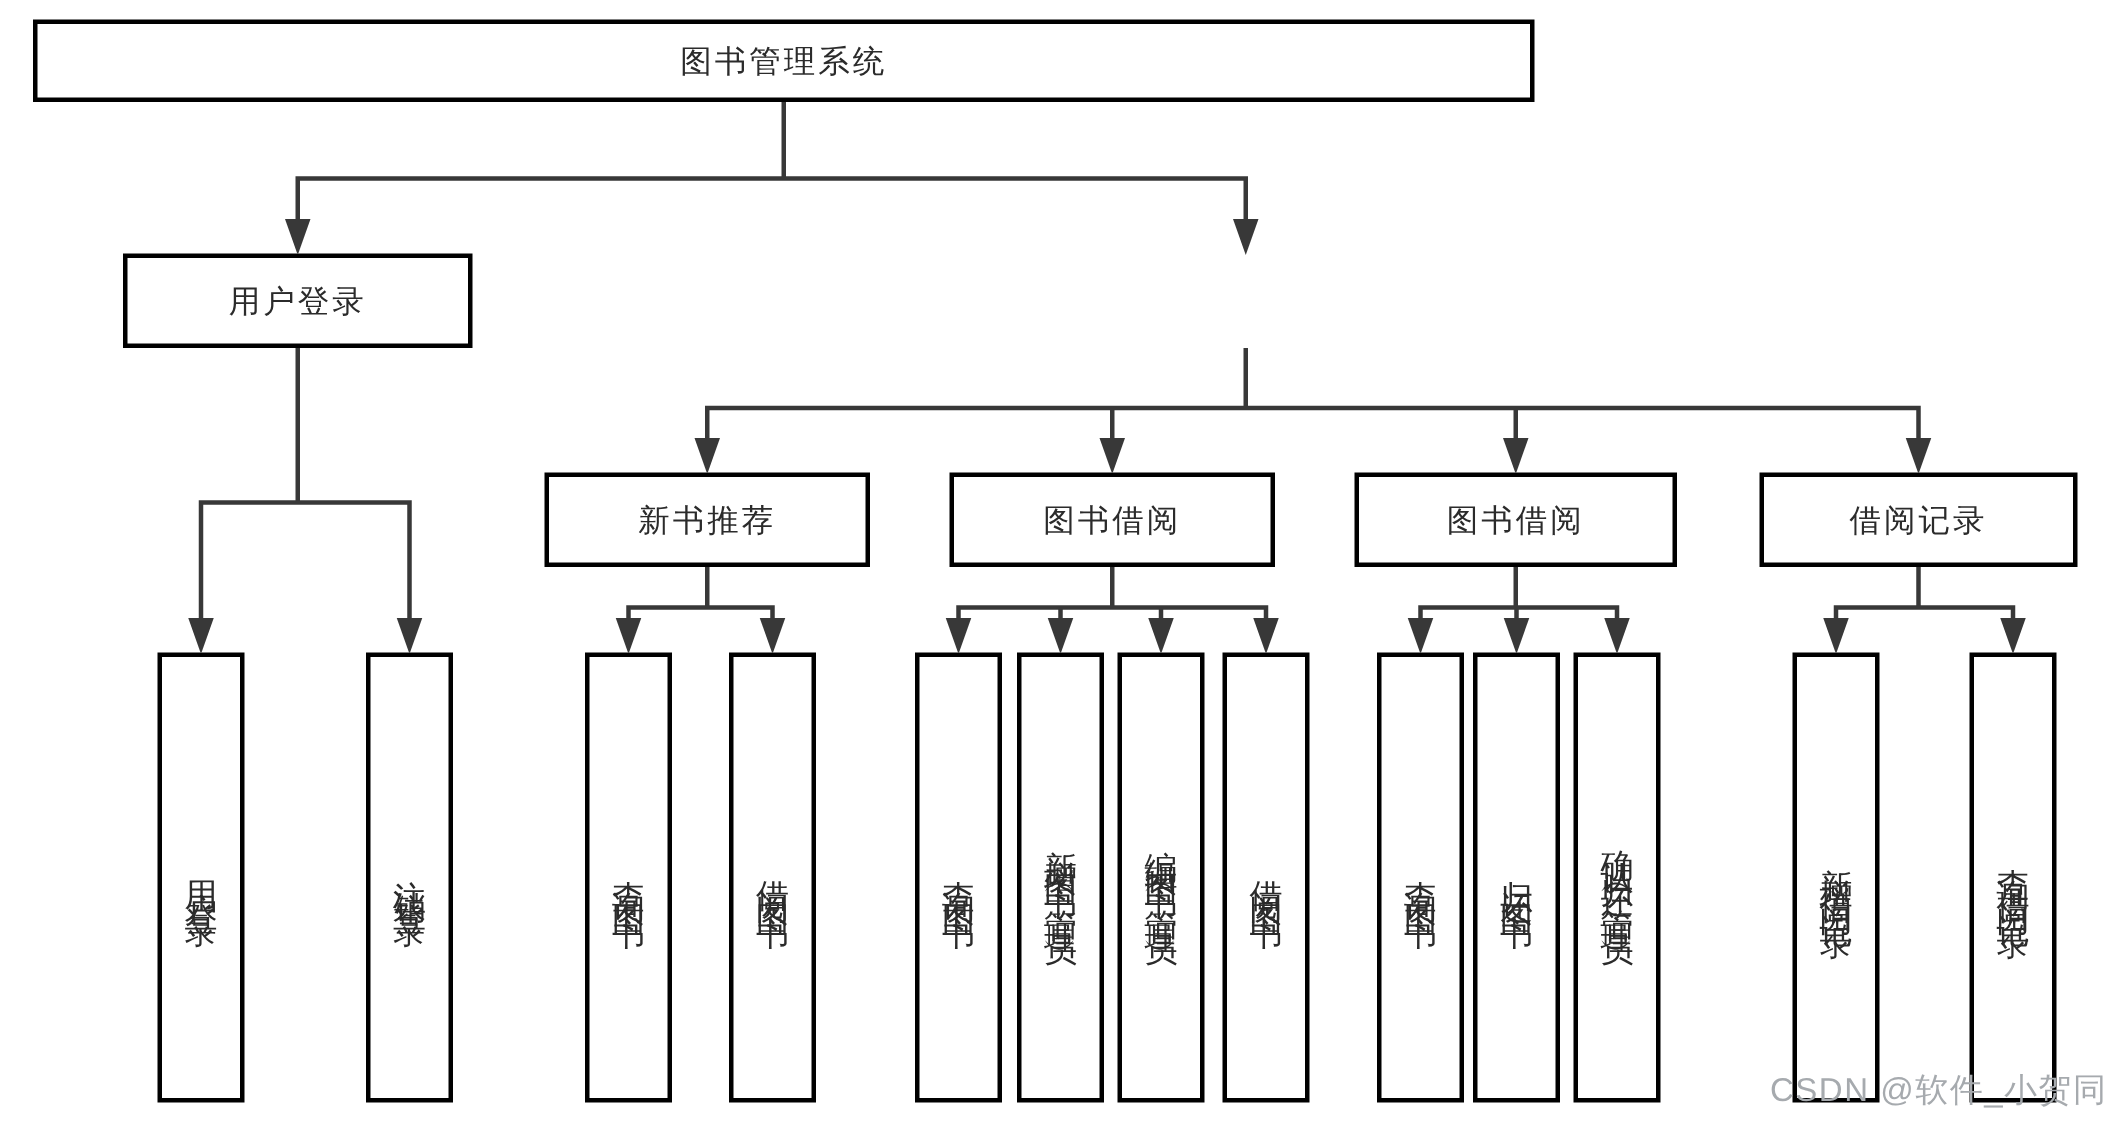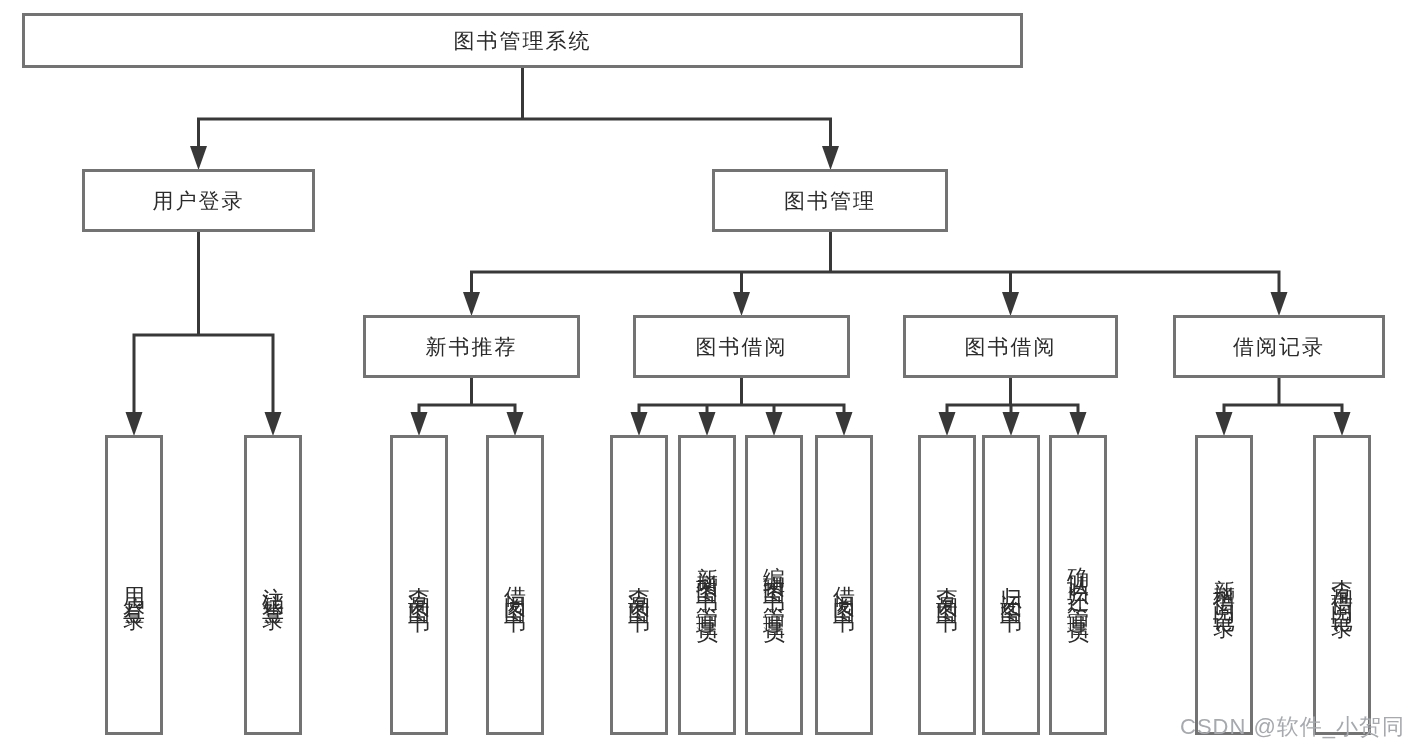--- a/index.html
+++ b/index.html
@@ -7,21 +7,21 @@
     position:relative;
     width:1405px;height:747px;
     background:#ffffff;
     font-family:"Liberation Sans","DejaVu Sans",sans-serif;
     overflow:hidden;
   }
   .wires{position:absolute;left:0;top:0;z-index:1;}
   .node{
     position:absolute;
     box-sizing:border-box;
-    border:3px solid #737373;
+    border:3px solid #000000;
     background:#ffffff;
     display:flex;
     align-items:center;
     justify-content:center;
     color:#2b2b2b;
     z-index:2;
   }
   .node.h span{
     font-size:21px;
     letter-spacing:2px;
@@ -92,23 +92,20 @@
     </g>
   </svg>
 
   <div class="node h" style="left:22px;top:13px;width:1001px;height:55px">
     <span>图书管理系统</span>
   </div>
 
   <div class="node h" style="left:82px;top:169px;width:233px;height:63px">
     <span>用户登录</span>
   </div>
-  <div class="node h" style="left:712px;top:169px;width:236px;height:63px">
-    <span>图书管理</span>
-  </div>
 
   <div class="node h" style="left:363px;top:315px;width:217px;height:63px">
     <span>新书推荐</span>
   </div>
   <div class="node h" style="left:633px;top:315px;width:217px;height:63px">
     <span>图书借阅</span>
   </div>
   <div class="node h" style="left:903px;top:315px;width:215px;height:63px">
     <span>图书借阅</span>
   </div>

